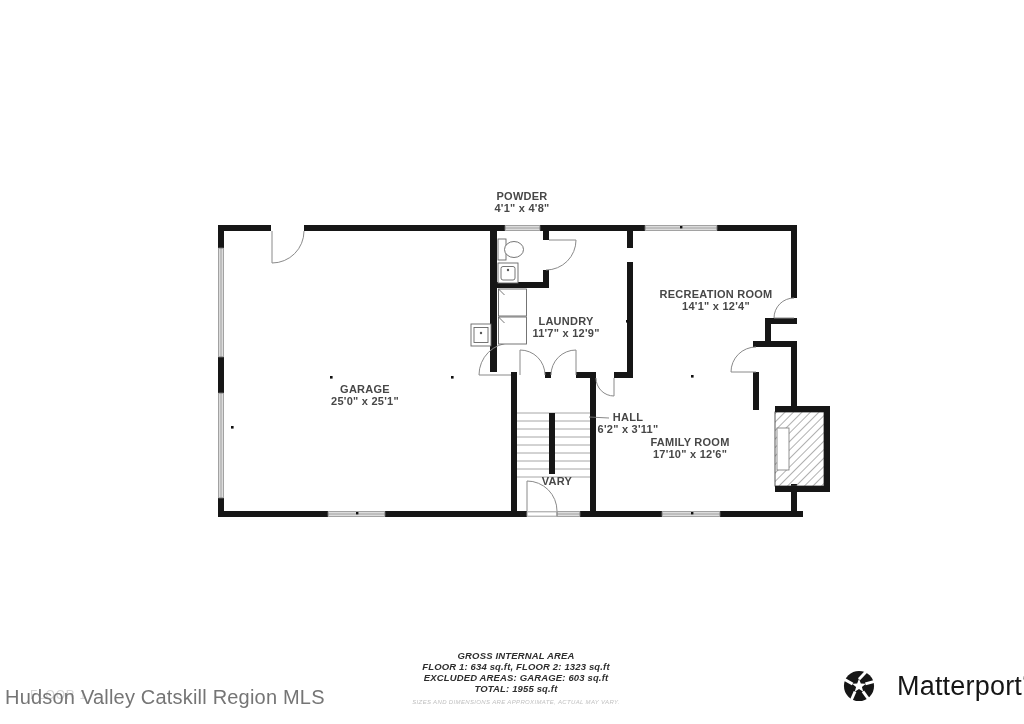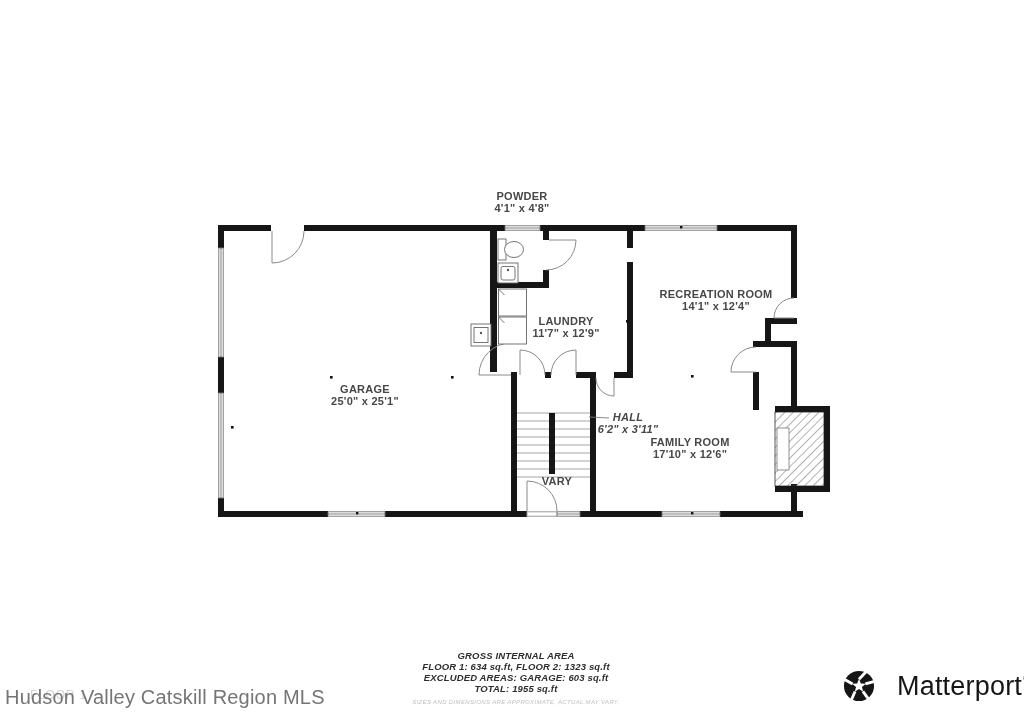--- a/index.html
+++ b/index.html
@@ -189,21 +189,21 @@
   <div class="dims">11'7" x 12'9"</div>
 </div>
 <div class="room-label" style="left:716px;top:289px;">
   <div>RECREATION ROOM</div>
   <div class="dims">14'1" x 12'4"</div>
 </div>
 <div class="room-label" style="left:365px;top:384px;">
   <div>GARAGE</div>
   <div class="dims">25'0" x 25'1"</div>
 </div>
-<div class="room-label" style="left:628px;top:412px;font-style:italic;">
+<div class="room-label" style="left:628px;top:412px;">
   <div>HALL</div>
   <div class="dims">6'2" x 3'11"</div>
 </div>
 <div class="room-label" style="left:690px;top:437px;">
   <div>FAMILY ROOM</div>
   <div class="dims">17'10" x 12'6"</div>
 </div>
 <div class="room-label" style="left:557px;top:476px;">
   <div>VARY</div>
 </div>

